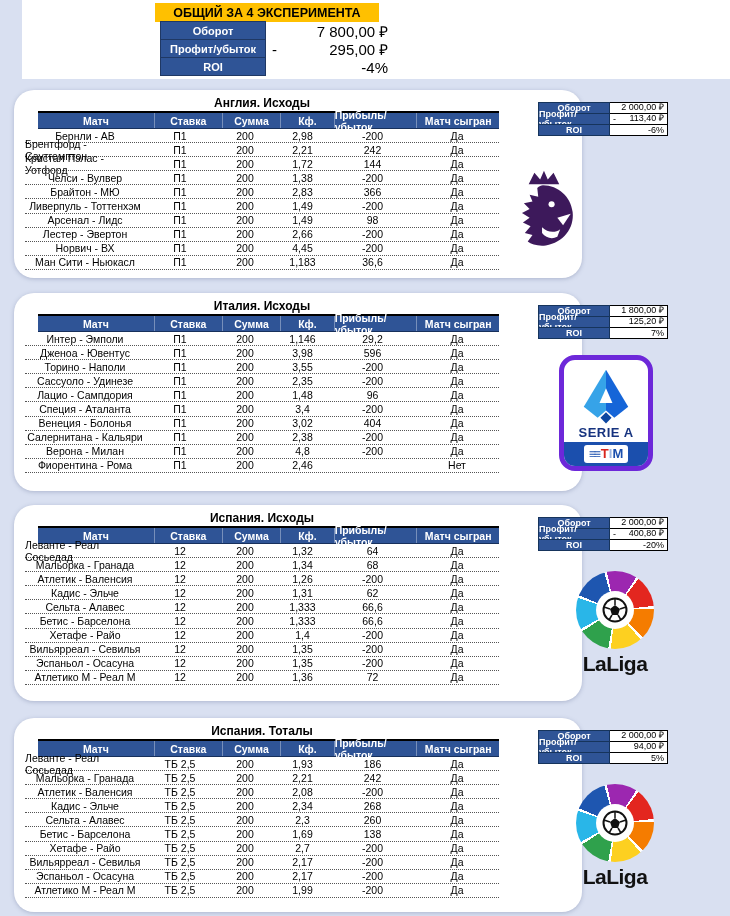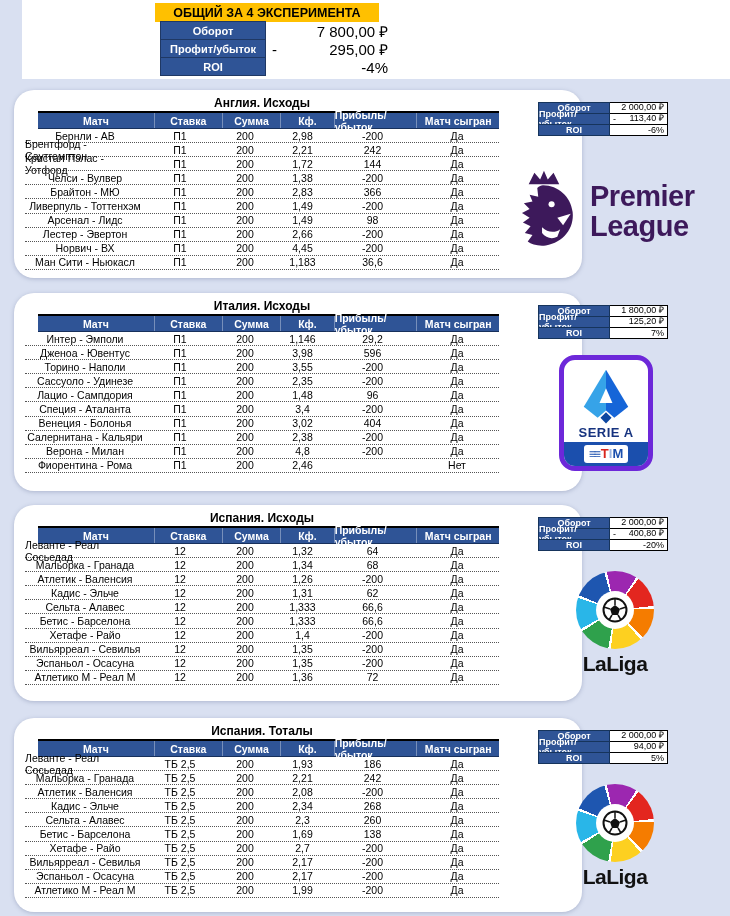--- a/index.html
+++ b/index.html
@@ -235,24 +235,20 @@
     <div class="logo-pl">
       <svg width="86" height="86" viewBox="0 0 90 90">
         <path d="M30 17 L36 5 L42 12 L46 3 L50 12 L56 5 L62 17 Z" fill="#3D195B"></path>
         <path d="M45 18 C61 18 74 30 76 46 C78 63 66 78 48 81 C40 82 33 80 29 77
                  L34 70 L26 68 L32 61 L24 57 L31 52 L23 47 L31 43 L25 37 L34 35
                  L31 28 L40 30 L39 21 C41 19 43 18 45 18 Z" fill="#3D195B"></path>
         <circle cx="54" cy="38" r="3.2" fill="#ffffff"></circle>
         <path d="M60 52 L74 48 L66 60 Z" fill="#ffffff"></path>
         <path d="M44 62 C50 68 58 68 63 64 L60 72 C54 75 48 73 44 68 Z" fill="#ffffff"></path>
       </svg>
-      <div class="pl-text">
-        <div>Premier</div>
-        <div>League</div>
-      </div>
     </div>
 
   </div>
 
   <div class="card card1">
     <div class="tbl">
       <div class="tbl-title">Италия. Исходы</div>
       <div class="thead">
             <div class="th c0">Матч</div>
             <div class="th c1">Ставка</div>

